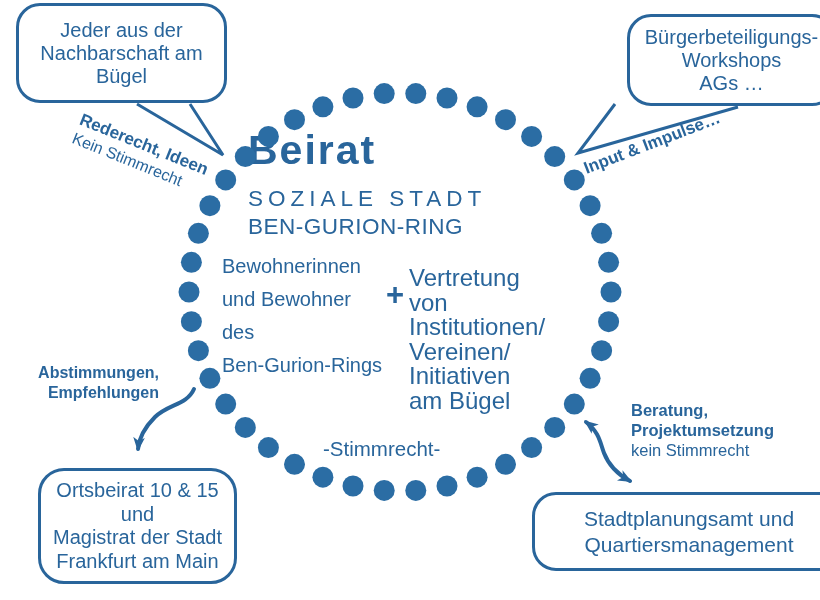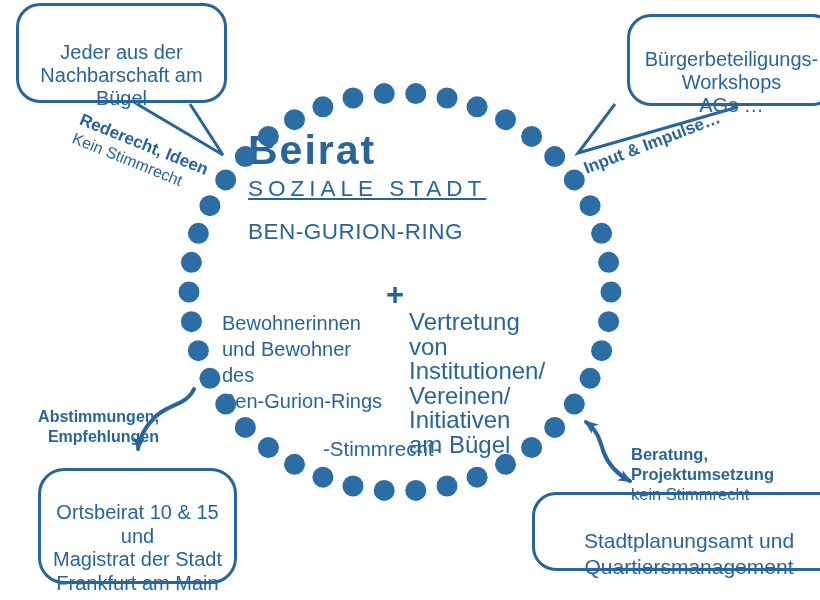--- a/index.html
+++ b/index.html
@@ -4,21 +4,21 @@
 <style>
   :root{
     --blue:#29659b;
     --dot:#2b6da4;
   }
   html,body{margin:0;padding:0;background:#fff;}
   #page{
     position:relative;width:820px;height:600px;background:#ffffff;overflow:hidden;
     font-family:"Liberation Sans","DejaVu Sans",sans-serif;color:var(--blue);
   }
-  .pre{white-space:pre-line;margin-top:44px;}
+  .pre{white-space:pre-line;}
   
   .bubble{
     position:absolute;background:#fff;border:3px solid var(--blue);
     display:flex;align-items:center;justify-content:center;text-align:center;
     color:var(--blue);z-index:2;box-sizing:border-box;
   }
   #bubble-top-left{left:16px;top:3px;width:211px;height:100px;border-radius:24px;font-size:20px;line-height:23px;}
   #bubble-top-right{left:627px;top:14px;width:209px;height:92px;border-radius:24px;font-size:20px;line-height:23px;}
   #box-bottom-left{left:38px;top:468px;width:199px;height:116px;border-radius:26px;font-size:20px;line-height:23.5px;}
   #box-bottom-right{left:532px;top:492px;width:314px;height:79px;border-radius:24px;font-size:21px;line-height:26px;}
@@ -34,23 +34,23 @@
   #note-top-left .b{font-weight:bold;font-size:17px;}
   #note-top-left .r{font-size:16px;}
   #note-top-right{left:581px;top:160px;transform:rotate(-21deg);transform-origin:0 0;font-weight:bold;font-size:17px;}
   #note-bottom-left{left:19px;top:363px;width:140px;text-align:right;font-weight:bold;font-size:16px;line-height:19.5px;}
   #note-bottom-right{left:631px;top:400px;font-size:16.5px;line-height:20px;}
   #note-bottom-right .b{font-weight:bold;}
   
   .center-text{position:absolute;text-align:left;color:var(--blue);z-index:2;}
   #title-block{left:248px;top:130px;width:300px;}
   #title-main{font-size:41px;font-weight:bold;letter-spacing:2px;line-height:40px;}
-  #title-sub1{font-size:22.5px;letter-spacing:5px;margin-top:6px;text-decoration:underline;}
-  #title-sub2{font-size:22.5px;letter-spacing:0.5px;margin-top:17px;}
-  #group-left{left:222px;top:266px;width:166px;font-size:20px;line-height:26px;}
+  #title-sub1{font-size:22.5px;letter-spacing:5px;margin-top:16px;}
+  #title-sub2{font-size:22.5px;letter-spacing:0.5px;margin-top:2px;}
+  #group-left{left:222px;top:250px;width:166px;font-size:20px;line-height:33px;}
   #plus-sign{left:386px;top:277px;width:32px;font-size:31px;font-weight:bold;}
   #group-right{left:409px;top:266px;width:166px;font-size:24px;line-height:24.6px;}
   #voting-label{left:323px;top:437px;width:160px;font-size:20.5px;}
 </style>
 </head>
 <body>
 
 <div id="page">
 
   <div class="bubble" id="bubble-top-left">

